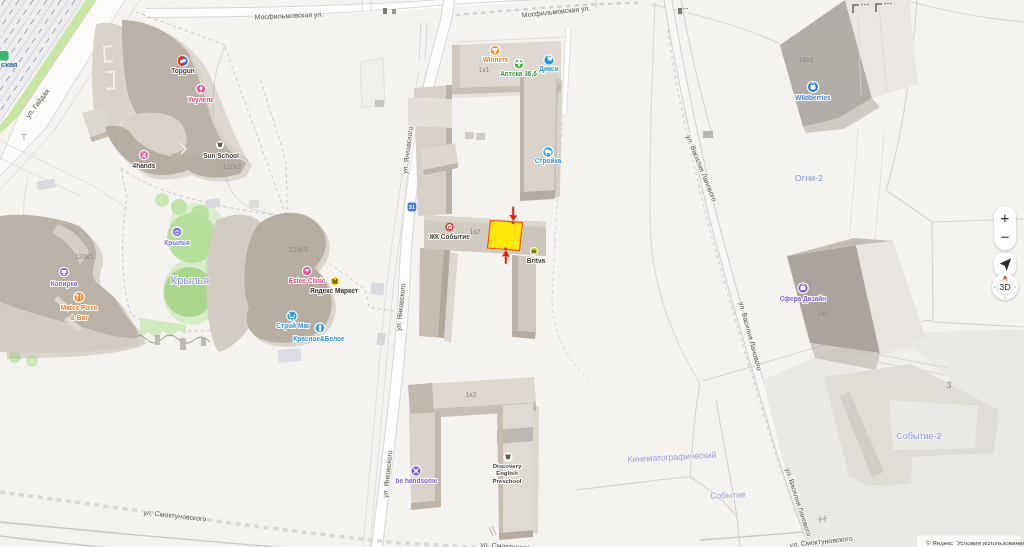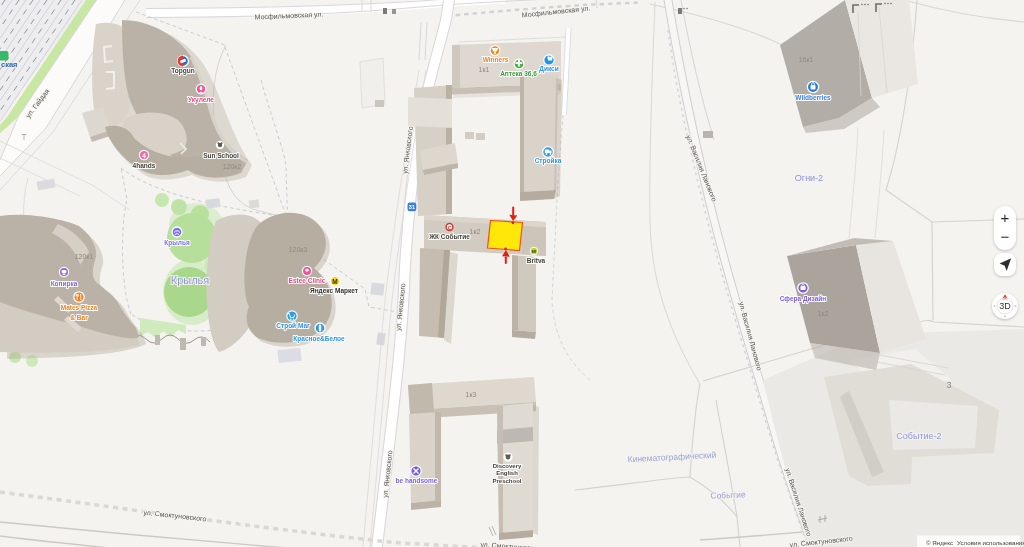--- a/index.html
+++ b/index.html
@@ -571,21 +571,21 @@
 <div style="position:absolute;left:0;top:3px;width:22px;text-align:center;font-size:15px;font-weight:400;color:#2b2b2b;">+</div>
 <div style="position:absolute;left:0;top:22px;width:22px;text-align:center;font-size:15px;font-weight:400;color:#2b2b2b;">−</div>
 </div>
 
 <div class="ctrl" style="left:994px;top:253px;width:22px;height:23px;border-radius:8px;">
 <svg width="22" height="23" viewBox="0 0 22 23" style="position:absolute;left:0;top:0">
         <path d="M17.2,5.2 L5.6,10.6 L10.7,12.7 L12.6,17.9 Z" fill="#2e2e2e"></path>
       </svg>
 </div>
 
-<div class="ctrl" style="left:992px;top:293px;width:26px;height:26px;border-radius:50%;">
+<div class="ctrl" style="left:992px;top:274px;width:26px;height:26px;border-radius:50%;">
 <svg width="26" height="26" viewBox="0 0 26 26" style="position:absolute;left:0;top:0">
 <polygon points="13,1.2 16.2,6.2 9.8,6.2" fill="#e8442e"></polygon>
 <circle cx="13" cy="13" r="8" fill="none" stroke="#e4e4e4" stroke-width="1"></circle>
 <circle cx="2.5" cy="13" r="1" fill="#c9c9c9"></circle>
 <circle cx="23.5" cy="13" r="1" fill="#c9c9c9"></circle>
 <circle cx="13" cy="23.5" r="1" fill="#c9c9c9"></circle>
 <text x="13" y="16.2" font-size="9" font-weight="400" fill="#333" text-anchor="middle" font-family="Liberation Sans,sans-serif">3D</text>
 </svg>
 </div>
 </div>

